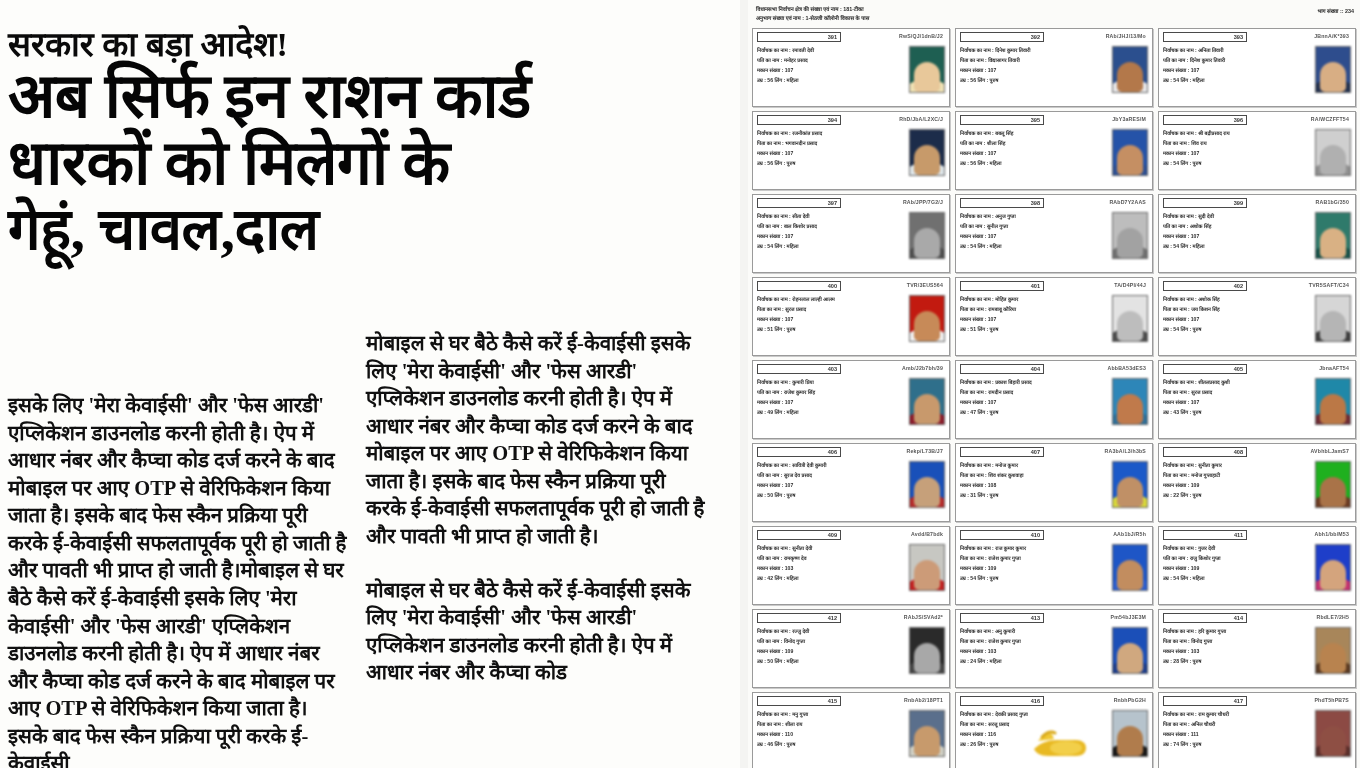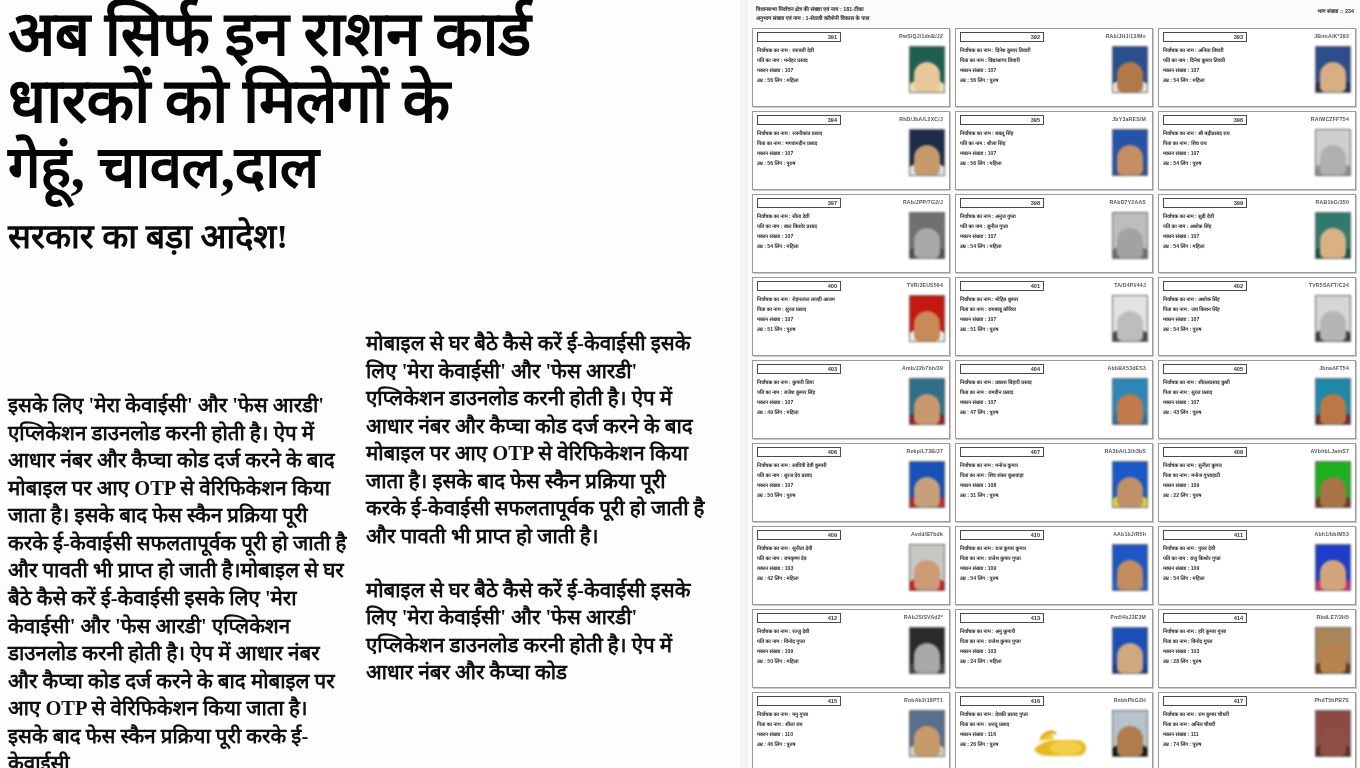--- a/index.html
+++ b/index.html
@@ -70,27 +70,27 @@
   #hand { position:absolute; left:282px; top:727px; width:62px; height:34px;
      filter:blur(1.1px); pointer-events:none; }
 </style>
 </head>
 <body>
 
 <div id="page">
 
   <div id="article">
 
+    <div id="subhead">सरकार का बड़ा आदेश!</div>
+
     <div id="headline">
       <span class="hl-line hl1">अब सिर्फ इन राशन कार्ड</span>
       <span class="hl-line hl2">धारकों को मिलेगों के</span>
       <span class="hl-line hl3">गेहूं, चावल,दाल</span>
     </div>
-
-    <div id="subhead">सरकार का बड़ा आदेश!</div>
 
     <div id="cols">
       <div class="col" id="col-left">
         <p>इसके लिए 'मेरा केवाईसी' और 'फेस आरडी' एप्लिकेशन डाउनलोड करनी होती है। ऐप में आधार नंबर और कैप्चा कोड दर्ज करने के बाद मोबाइल पर आए OTP से वेरिफिकेशन किया जाता है। इसके बाद फेस स्कैन प्रक्रिया पूरी करके ई-केवाईसी सफलतापूर्वक पूरी हो जाती है और पावती भी प्राप्त हो जाती है।मोबाइल से घर बैठे कैसे करें ई-केवाईसी इसके लिए 'मेरा केवाईसी' और 'फेस आरडी' एप्लिकेशन डाउनलोड करनी होती है। ऐप में आधार नंबर और कैप्चा कोड दर्ज करने के बाद मोबाइल पर आए OTP से वेरिफिकेशन किया जाता है। इसके बाद फेस स्कैन प्रक्रिया पूरी करके ई-केवाईसी</p>
       </div>
       <div class="col" id="col-right">
         <p>मोबाइल से घर बैठे कैसे करें ई-केवाईसी इसके लिए 'मेरा केवाईसी' और 'फेस आरडी' एप्लिकेशन डाउनलोड करनी होती है। ऐप में आधार नंबर और कैप्चा कोड दर्ज करने के बाद मोबाइल पर आए OTP से वेरिफिकेशन किया जाता है। इसके बाद फेस स्कैन प्रक्रिया पूरी करके ई-केवाईसी सफलतापूर्वक पूरी हो जाती है और पावती भी प्राप्त हो जाती है।</p>
         <p>मोबाइल से घर बैठे कैसे करें ई-केवाईसी इसके लिए 'मेरा केवाईसी' और 'फेस आरडी' एप्लिकेशन डाउनलोड करनी होती है। ऐप में आधार नंबर और कैप्चा कोड</p>
       </div>
     </div>

